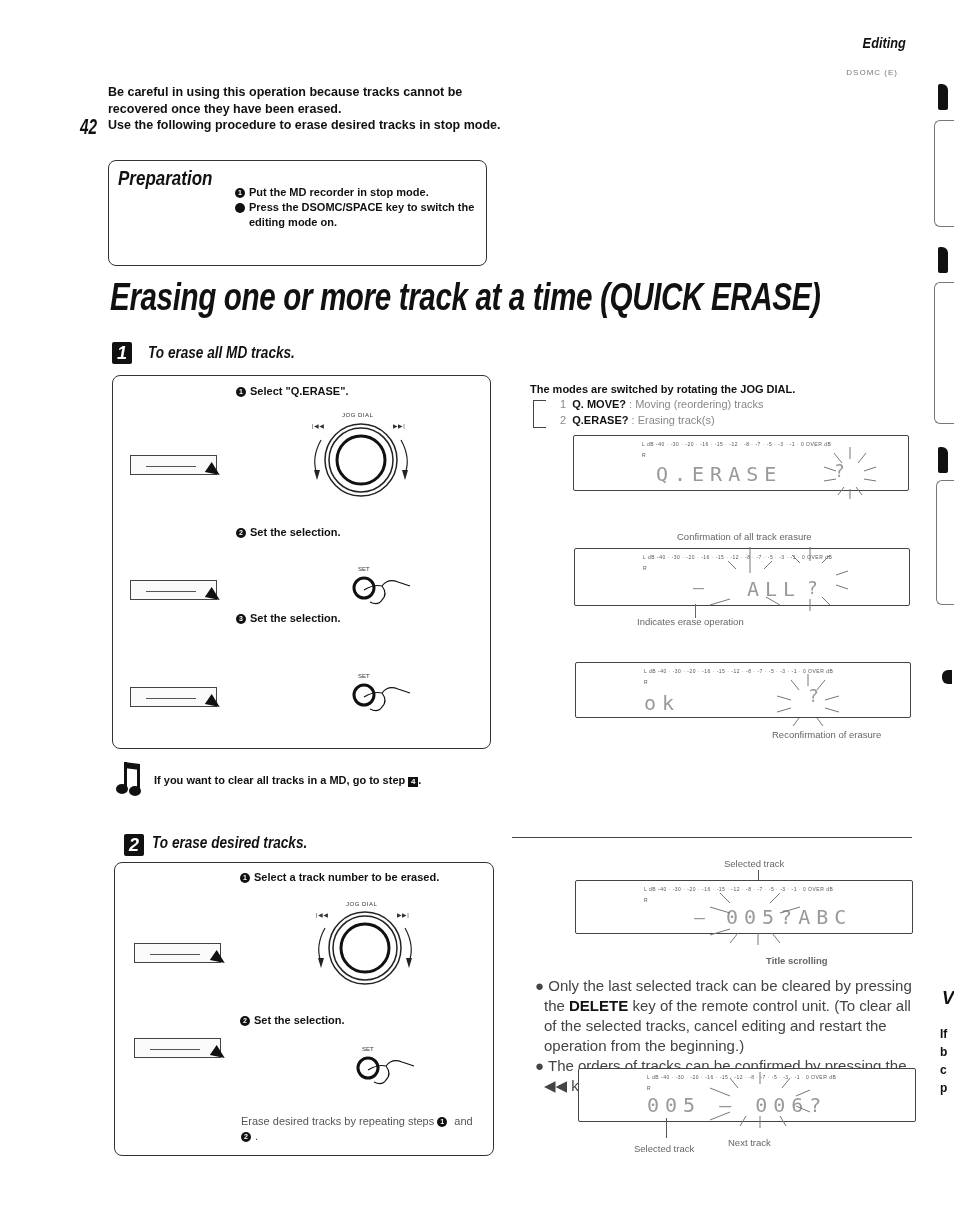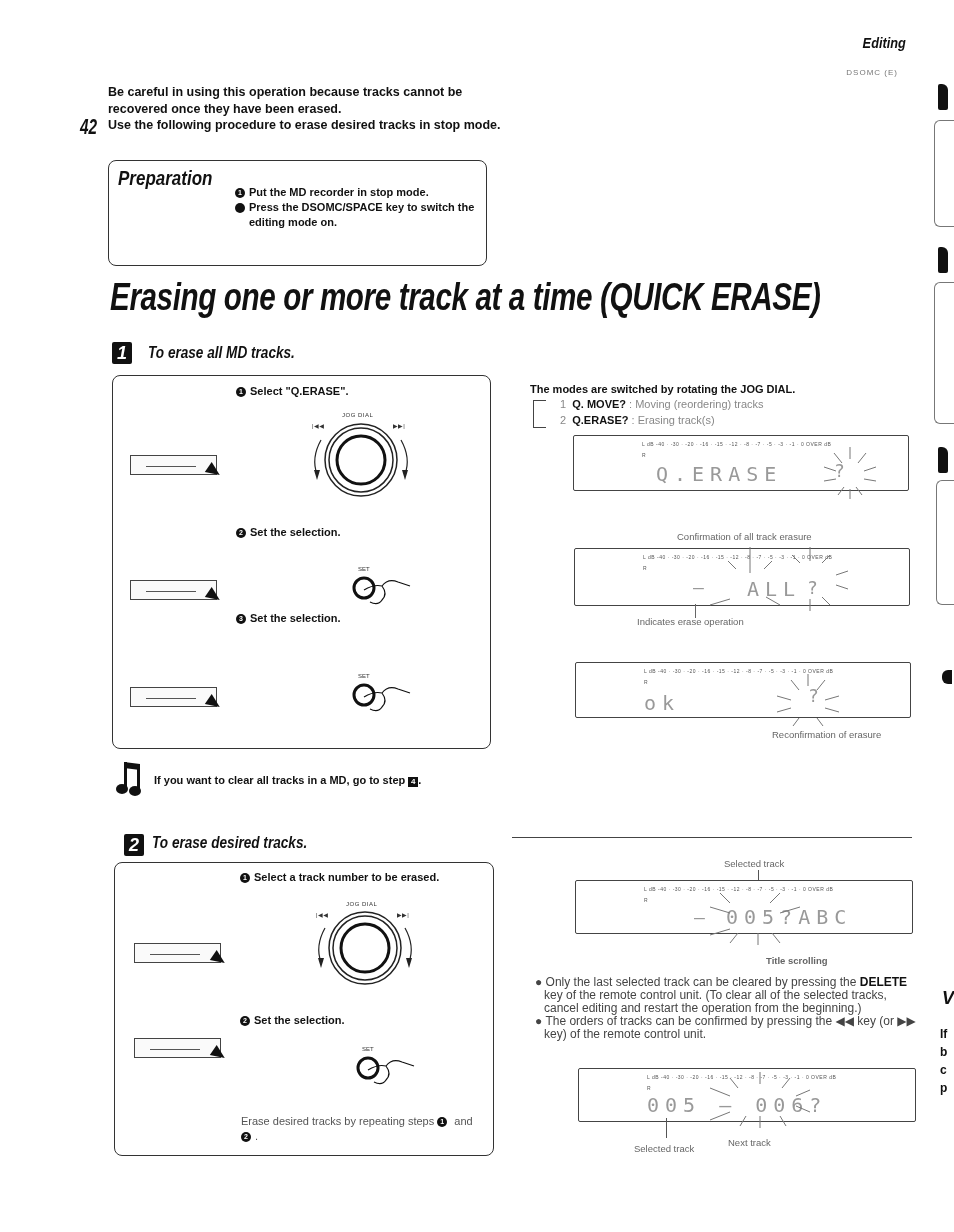--- a/index.html
+++ b/index.html
@@ -25,21 +25,21 @@
   .set-label { font-size:6px; color:#333; }
   .note-text { font-size:11px; font-weight:bold; white-space:nowrap; }
   .lcd { border:1.2px solid #444; border-radius:2px; background:#fff; }
   .lcd-scale { font-size:5px; color:#555; white-space:nowrap; letter-spacing:0.5px; }
   .lcd-text { font-family:"DejaVu Sans Mono", monospace; color:#999; letter-spacing:6px; white-space:nowrap; }
   .caption { font-size:9.5px; color:#666; white-space:nowrap; }
   .modes-title { font-size:11px; font-weight:bold; white-space:nowrap; }
   .mode-row { font-size:11px; white-space:nowrap; }
   .mode-row b { color:#111; }
   .mode-row span.d { color:#888; }
-  .bullets { font-size:12px; color:#444; line-height:13px; }
+  .bullets { font-size:15px; color:#444; line-height:20px; }
   .bullets b { color:#111; }
   .divider { height:1px; background:#444; }
   .side-tab { width:10px; height:26px; background:#111; border-radius:2px 6px 2px 2px; }
   .side-bracket { border:1px solid #777; border-right:none; border-radius:6px 0 0 6px; }
   .rays { stroke:#777; stroke-width:1; }
 </style>
 </head>
 <body>
 
 <div class="abs hdr-section">Editing</div>

